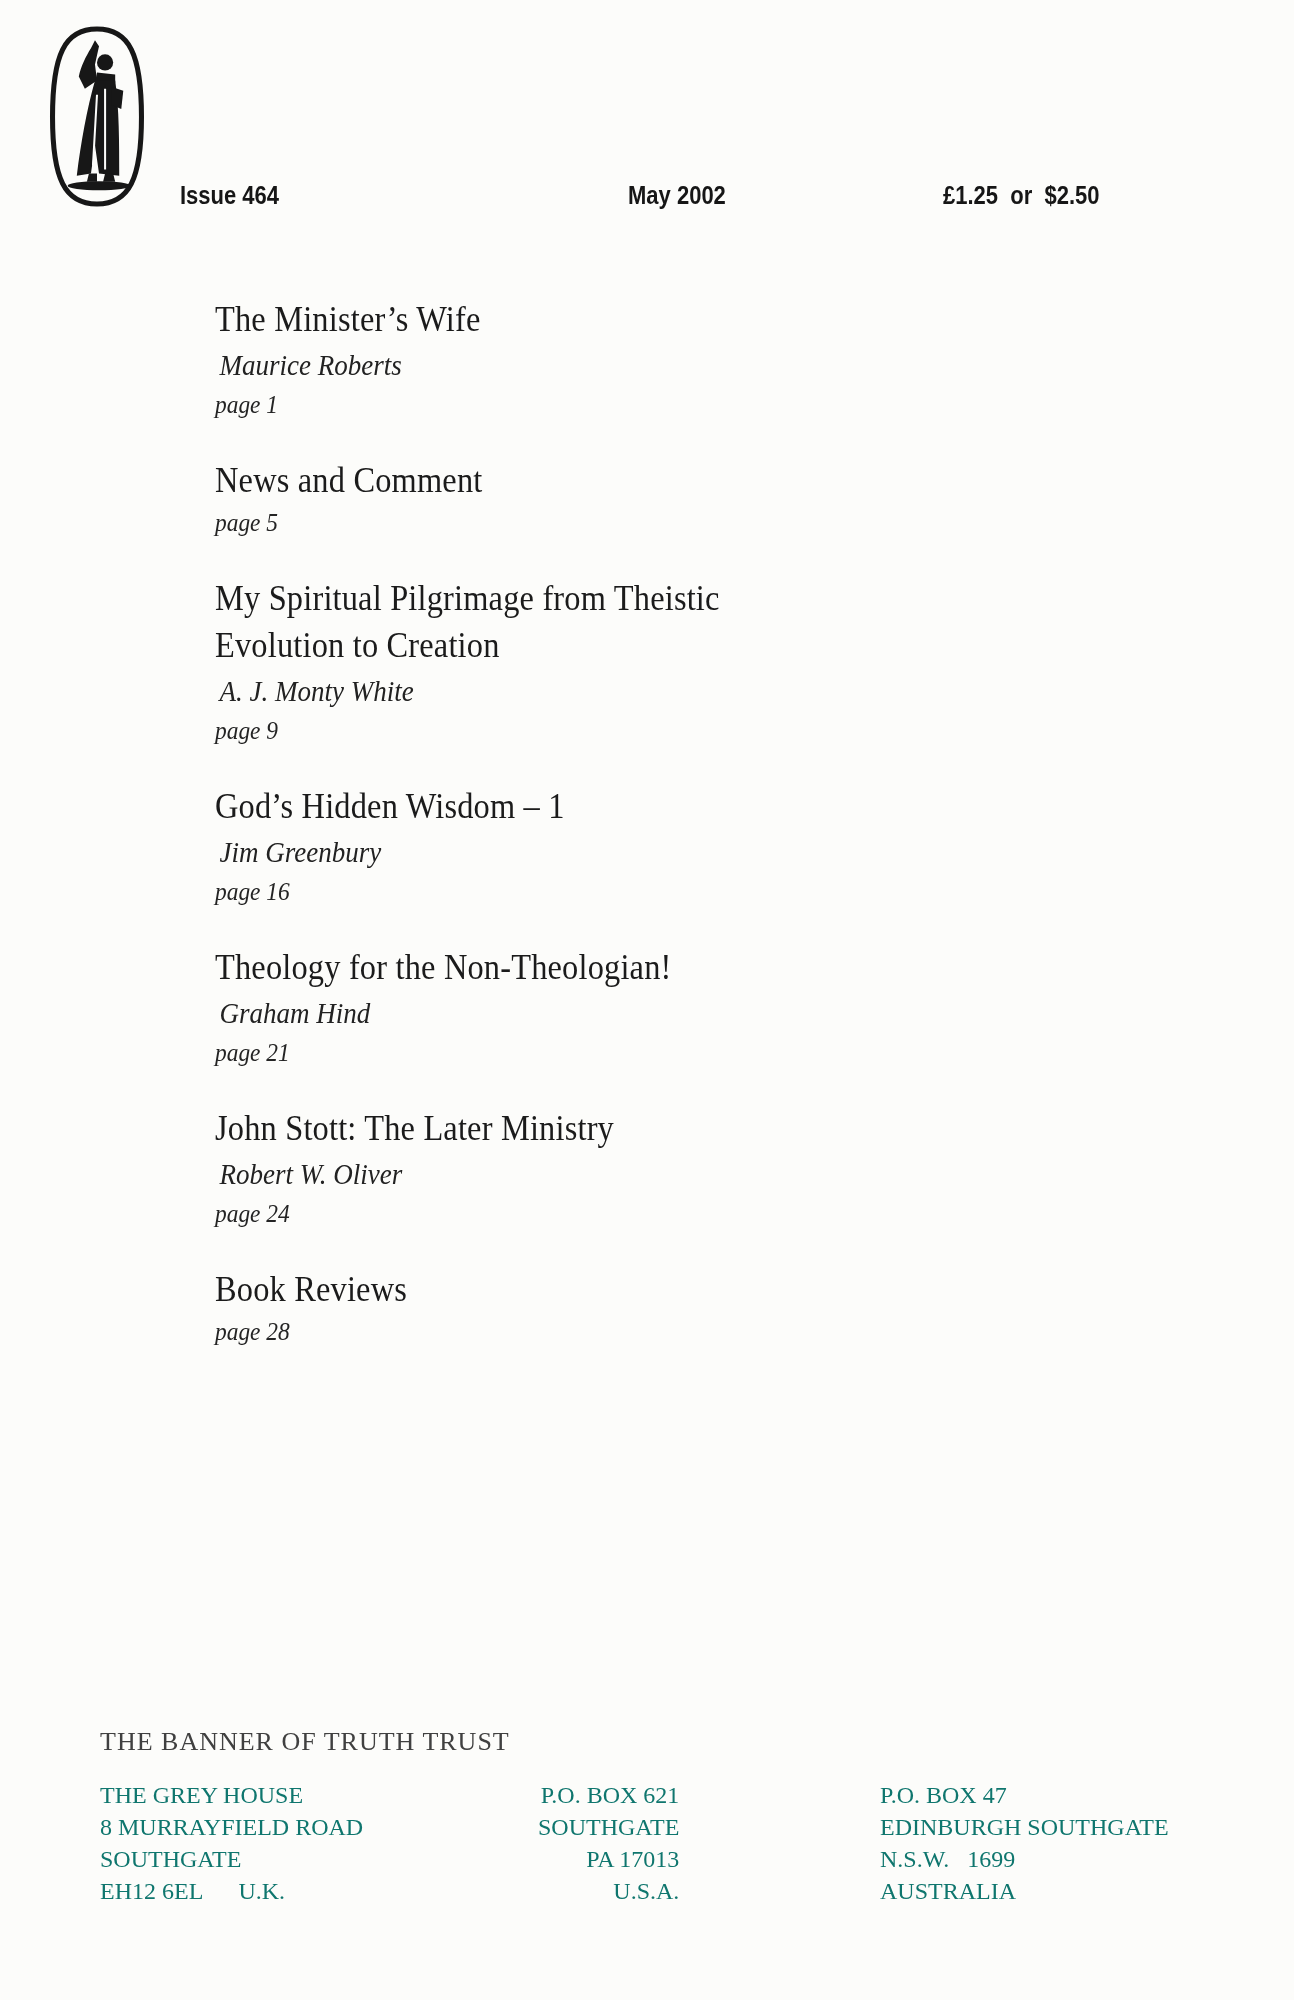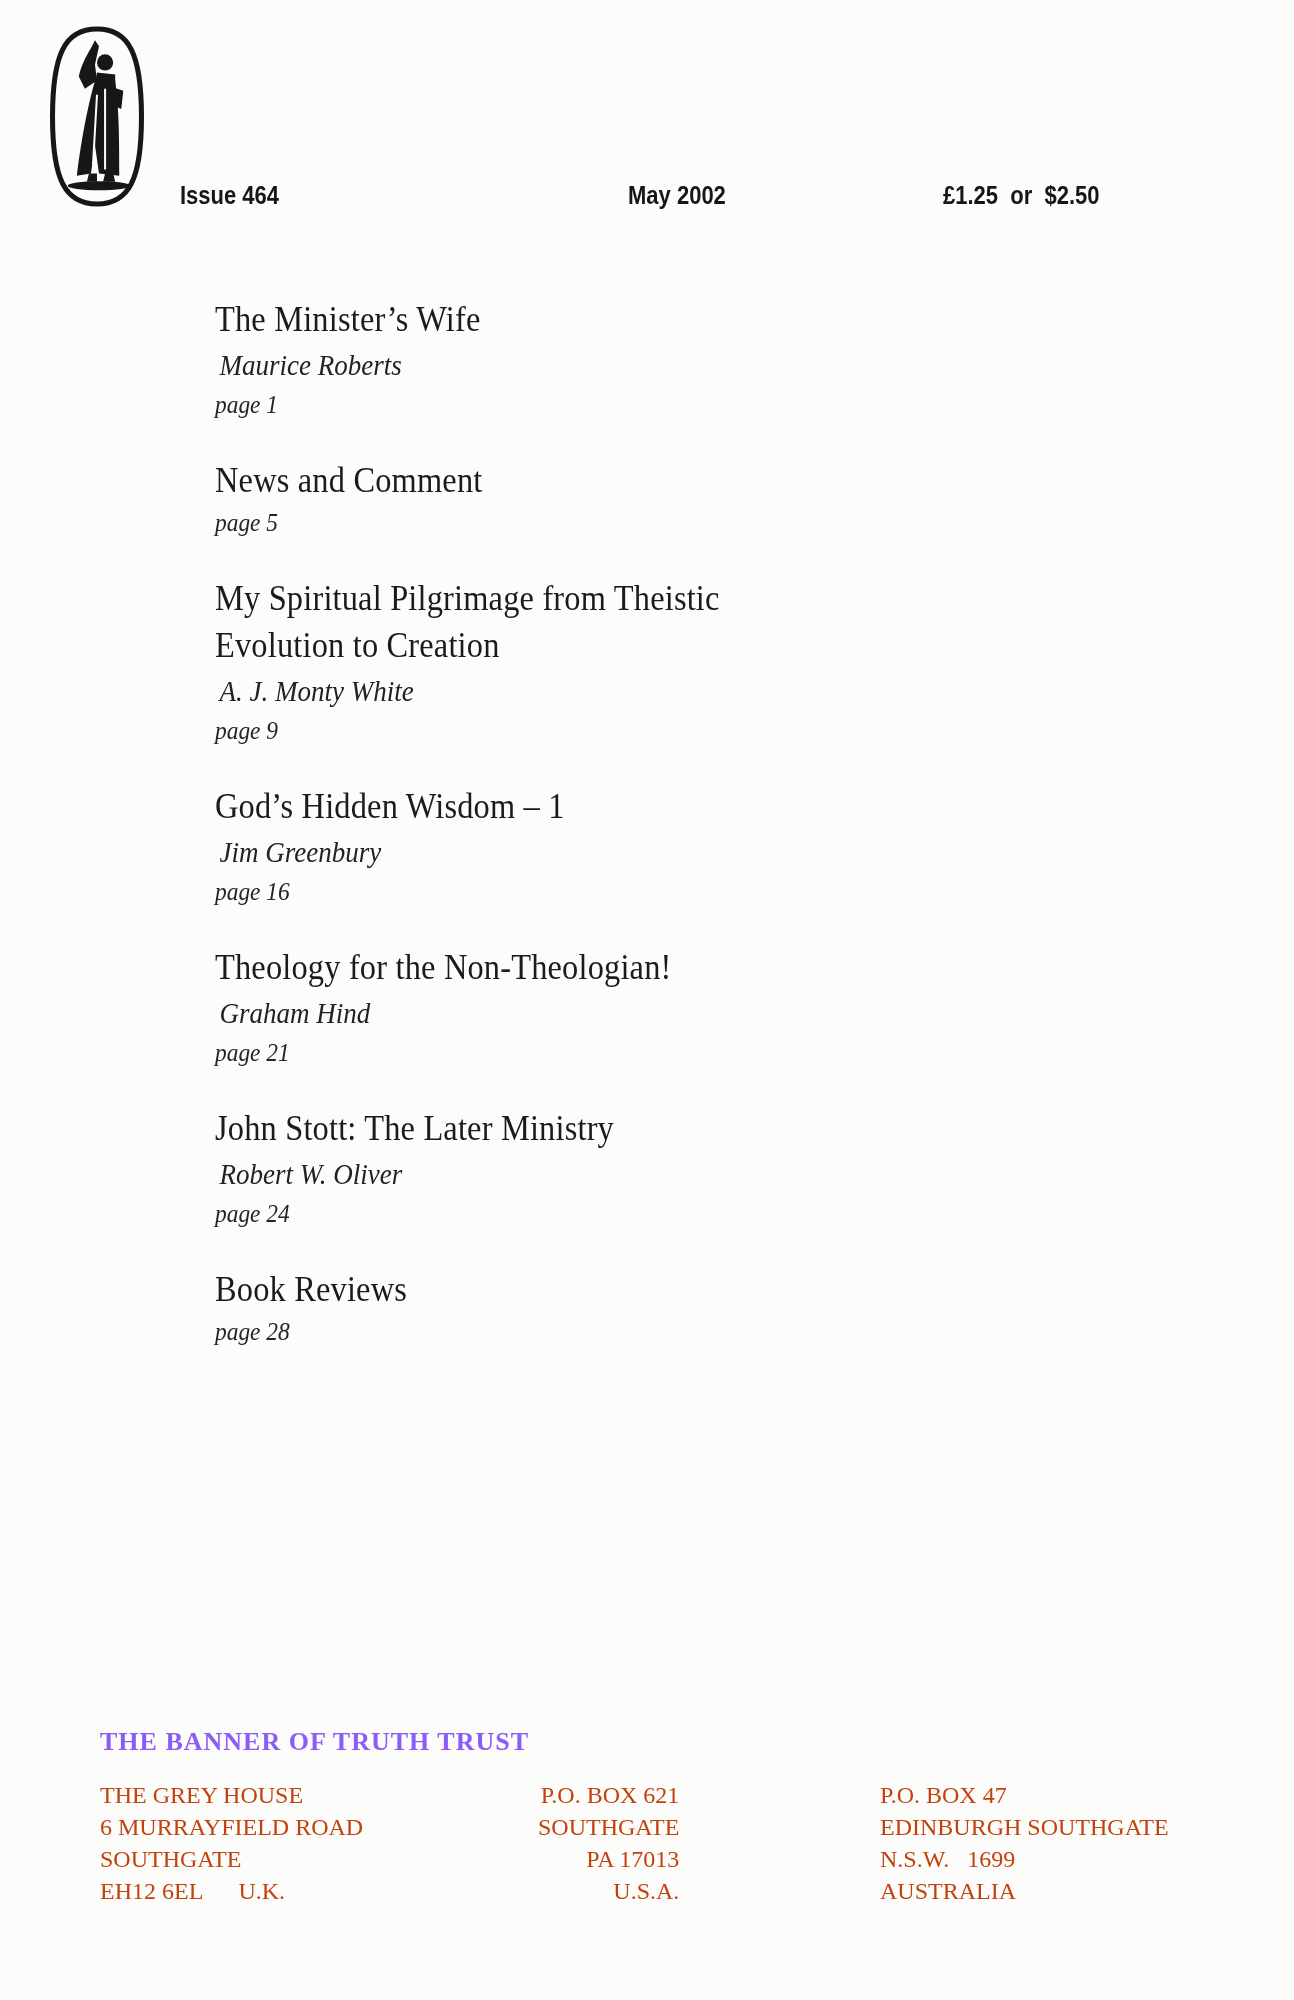--- a/index.html
+++ b/index.html
@@ -56,29 +56,28 @@
     font-size:26px;
     line-height:38px;
     font-style:italic;
     color:#242424;
   }
   
   .trust{
     position:absolute;left:100px;top:1727px;
     font-size:26px;line-height:30px;
     letter-spacing:1px;
-    color:#8b5cf6;
+    color:#404040;
     white-space:pre;
-    font-weight:bold;
   }
   .addresses{position:absolute;left:0;top:1779px;width:1294px;height:170px;}
   .addr-col{
     position:absolute;top:0;
     font-size:24px;line-height:32px;
-    color:#c2410c;
+    color:#0f766e;
     white-space:pre;
   }
   .addr-col.c0{left:100px;}
   .addr-col.c1{left:538px;text-align:right;}
   .addr-col.c2{left:880px;}
   .addr-line{display:block;}
 </style>
 </head>
 <body>
 
@@ -145,18 +144,18 @@
         <div class="toc-page">page 24</div>
       </div>
       <div class="toc-entry">
         <div class="toc-title">Book Reviews</div>
         <div class="toc-page">page 28</div>
       </div>
     </div>
 
   <div class="trust">THE BANNER OF TRUTH TRUST</div>
   <div class="addresses" id="addresses">
-      <div class="addr-col c0"><span class="addr-line">THE GREY HOUSE</span><span class="addr-line">6 MURRAYFIELD ROAD</span><span class="addr-line">SOUTHGATE</span><span class="addr-line">EH12 6EL      U.K.</span></div>
+      <div class="addr-col c0"><span class="addr-line">THE GREY HOUSE</span><span class="addr-line">8 MURRAYFIELD ROAD</span><span class="addr-line">SOUTHGATE</span><span class="addr-line">EH12 6EL      U.K.</span></div>
       <div class="addr-col c1"><span class="addr-line">P.O. BOX 621</span><span class="addr-line">SOUTHGATE</span><span class="addr-line">PA 17013</span><span class="addr-line">U.S.A.</span></div>
       <div class="addr-col c2"><span class="addr-line">P.O. BOX 47</span><span class="addr-line">EDINBURGH SOUTHGATE</span><span class="addr-line">N.S.W.   1699</span><span class="addr-line">AUSTRALIA</span></div>
     </div>
 
 </div>
 
 </body></html>

